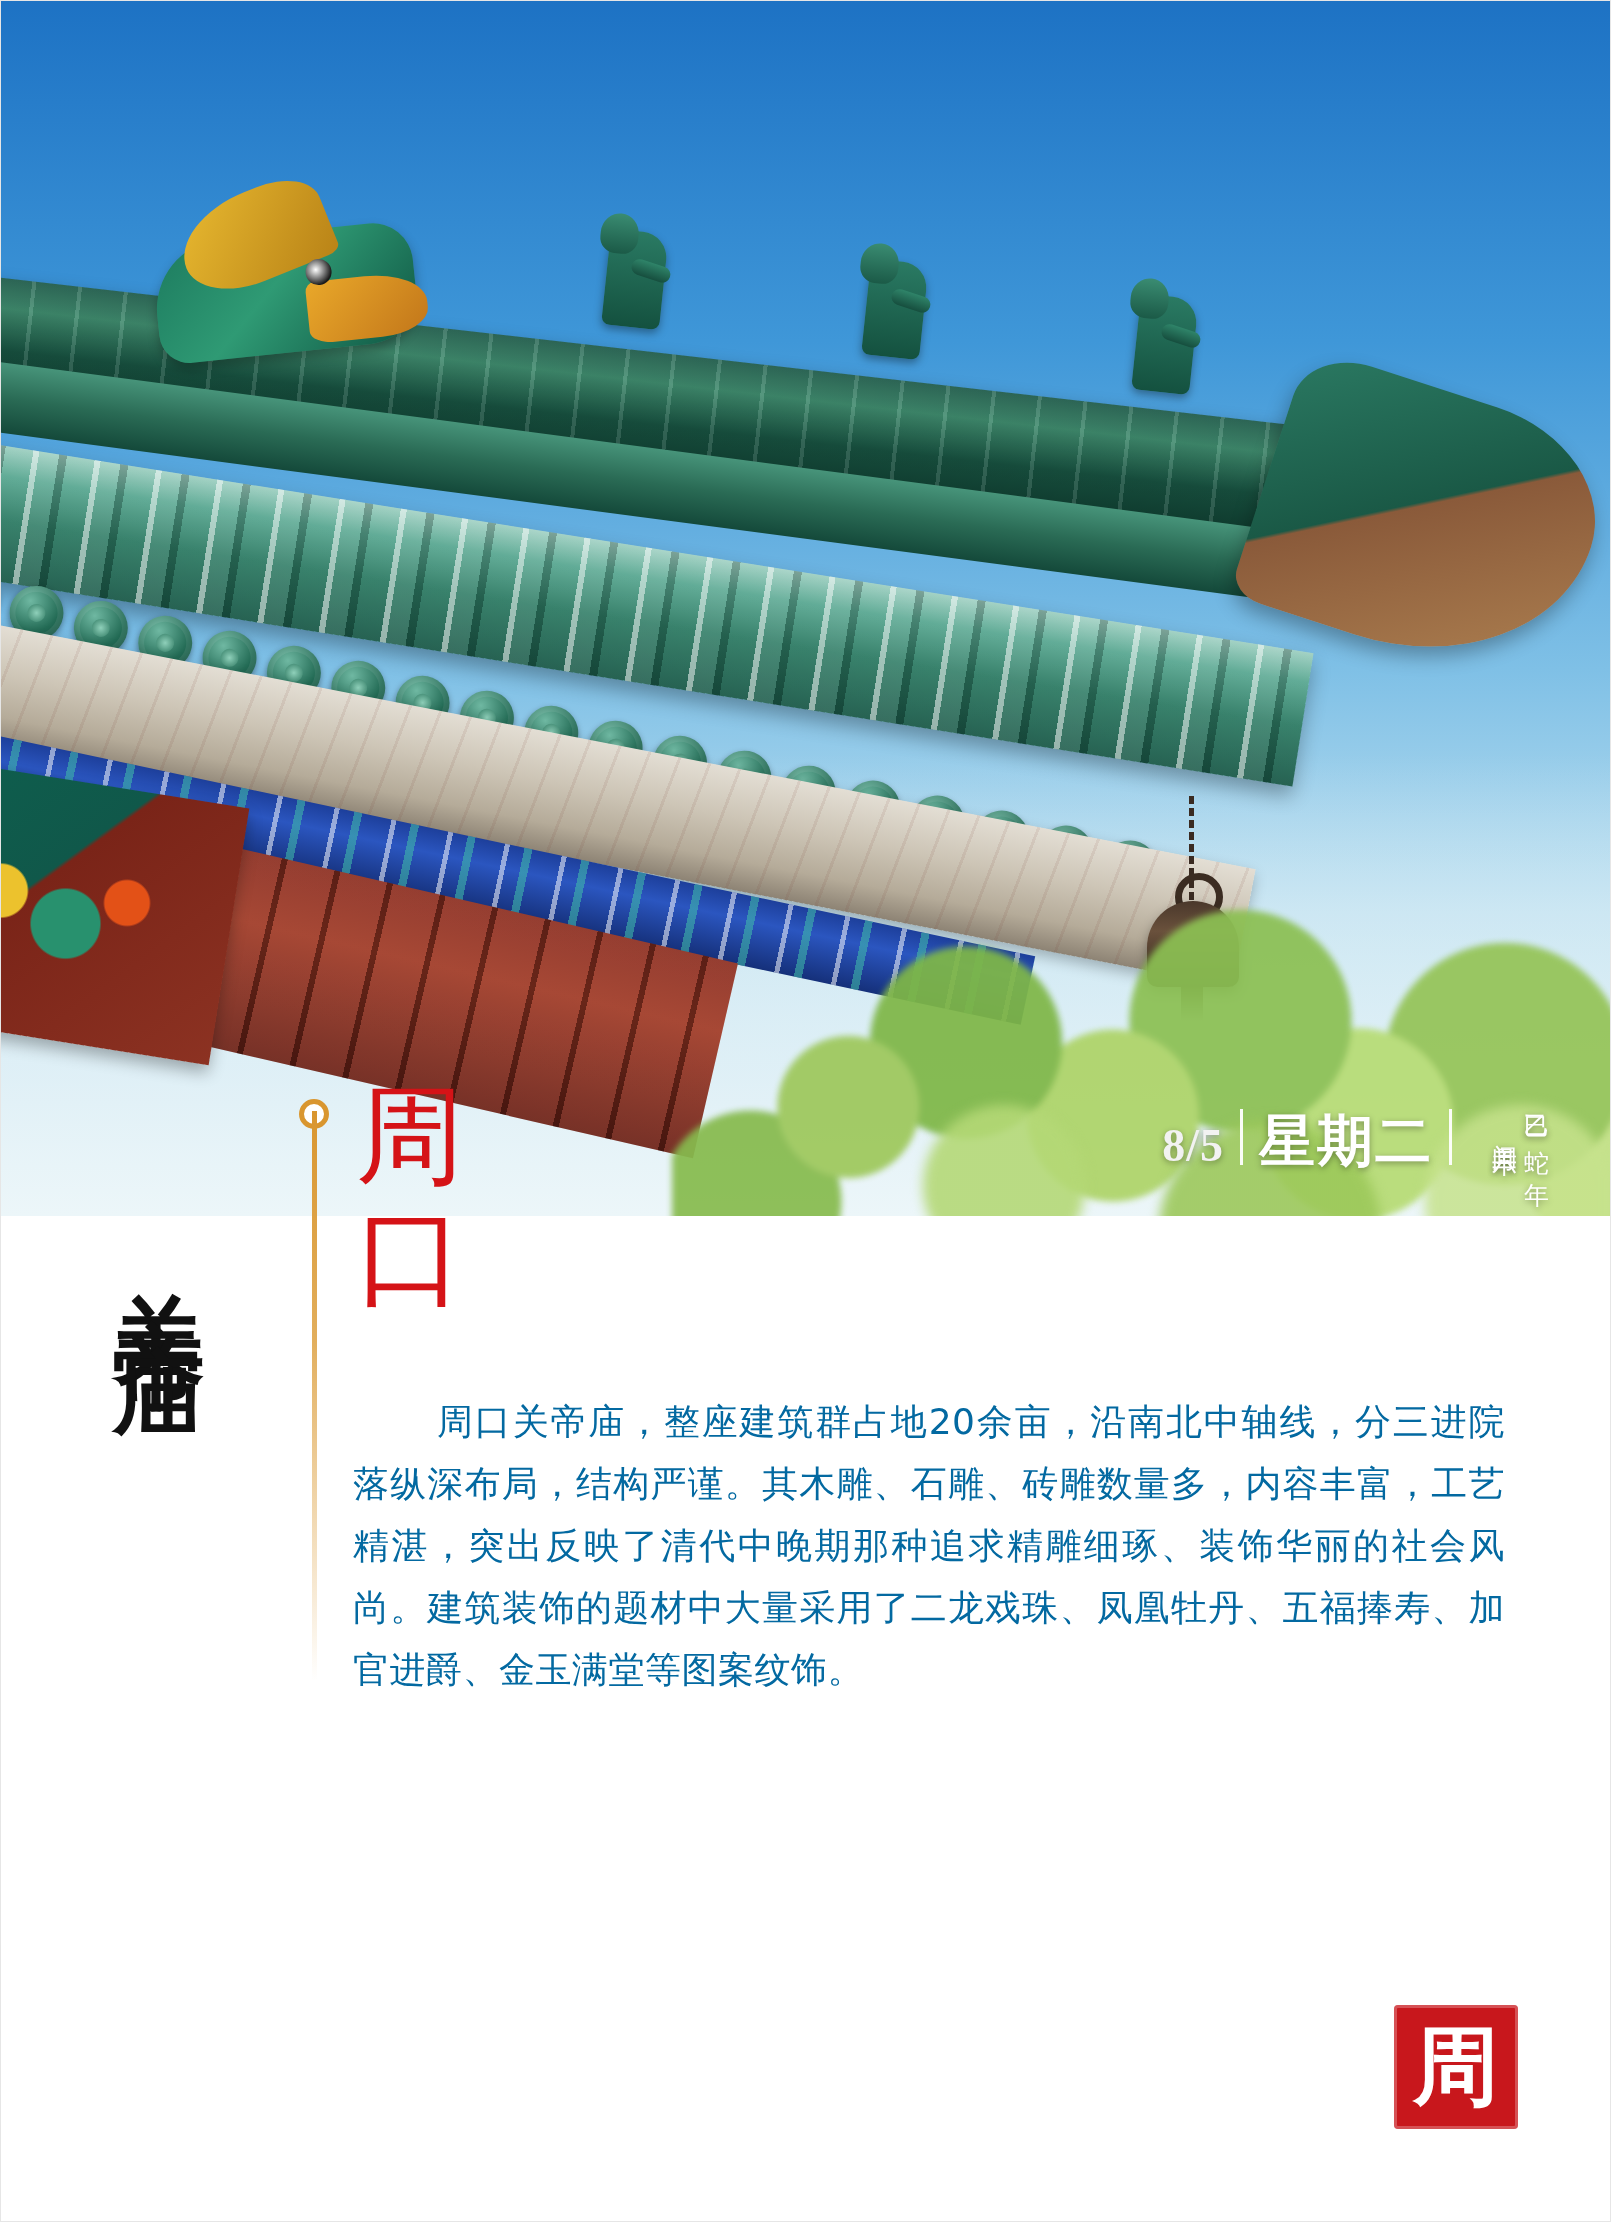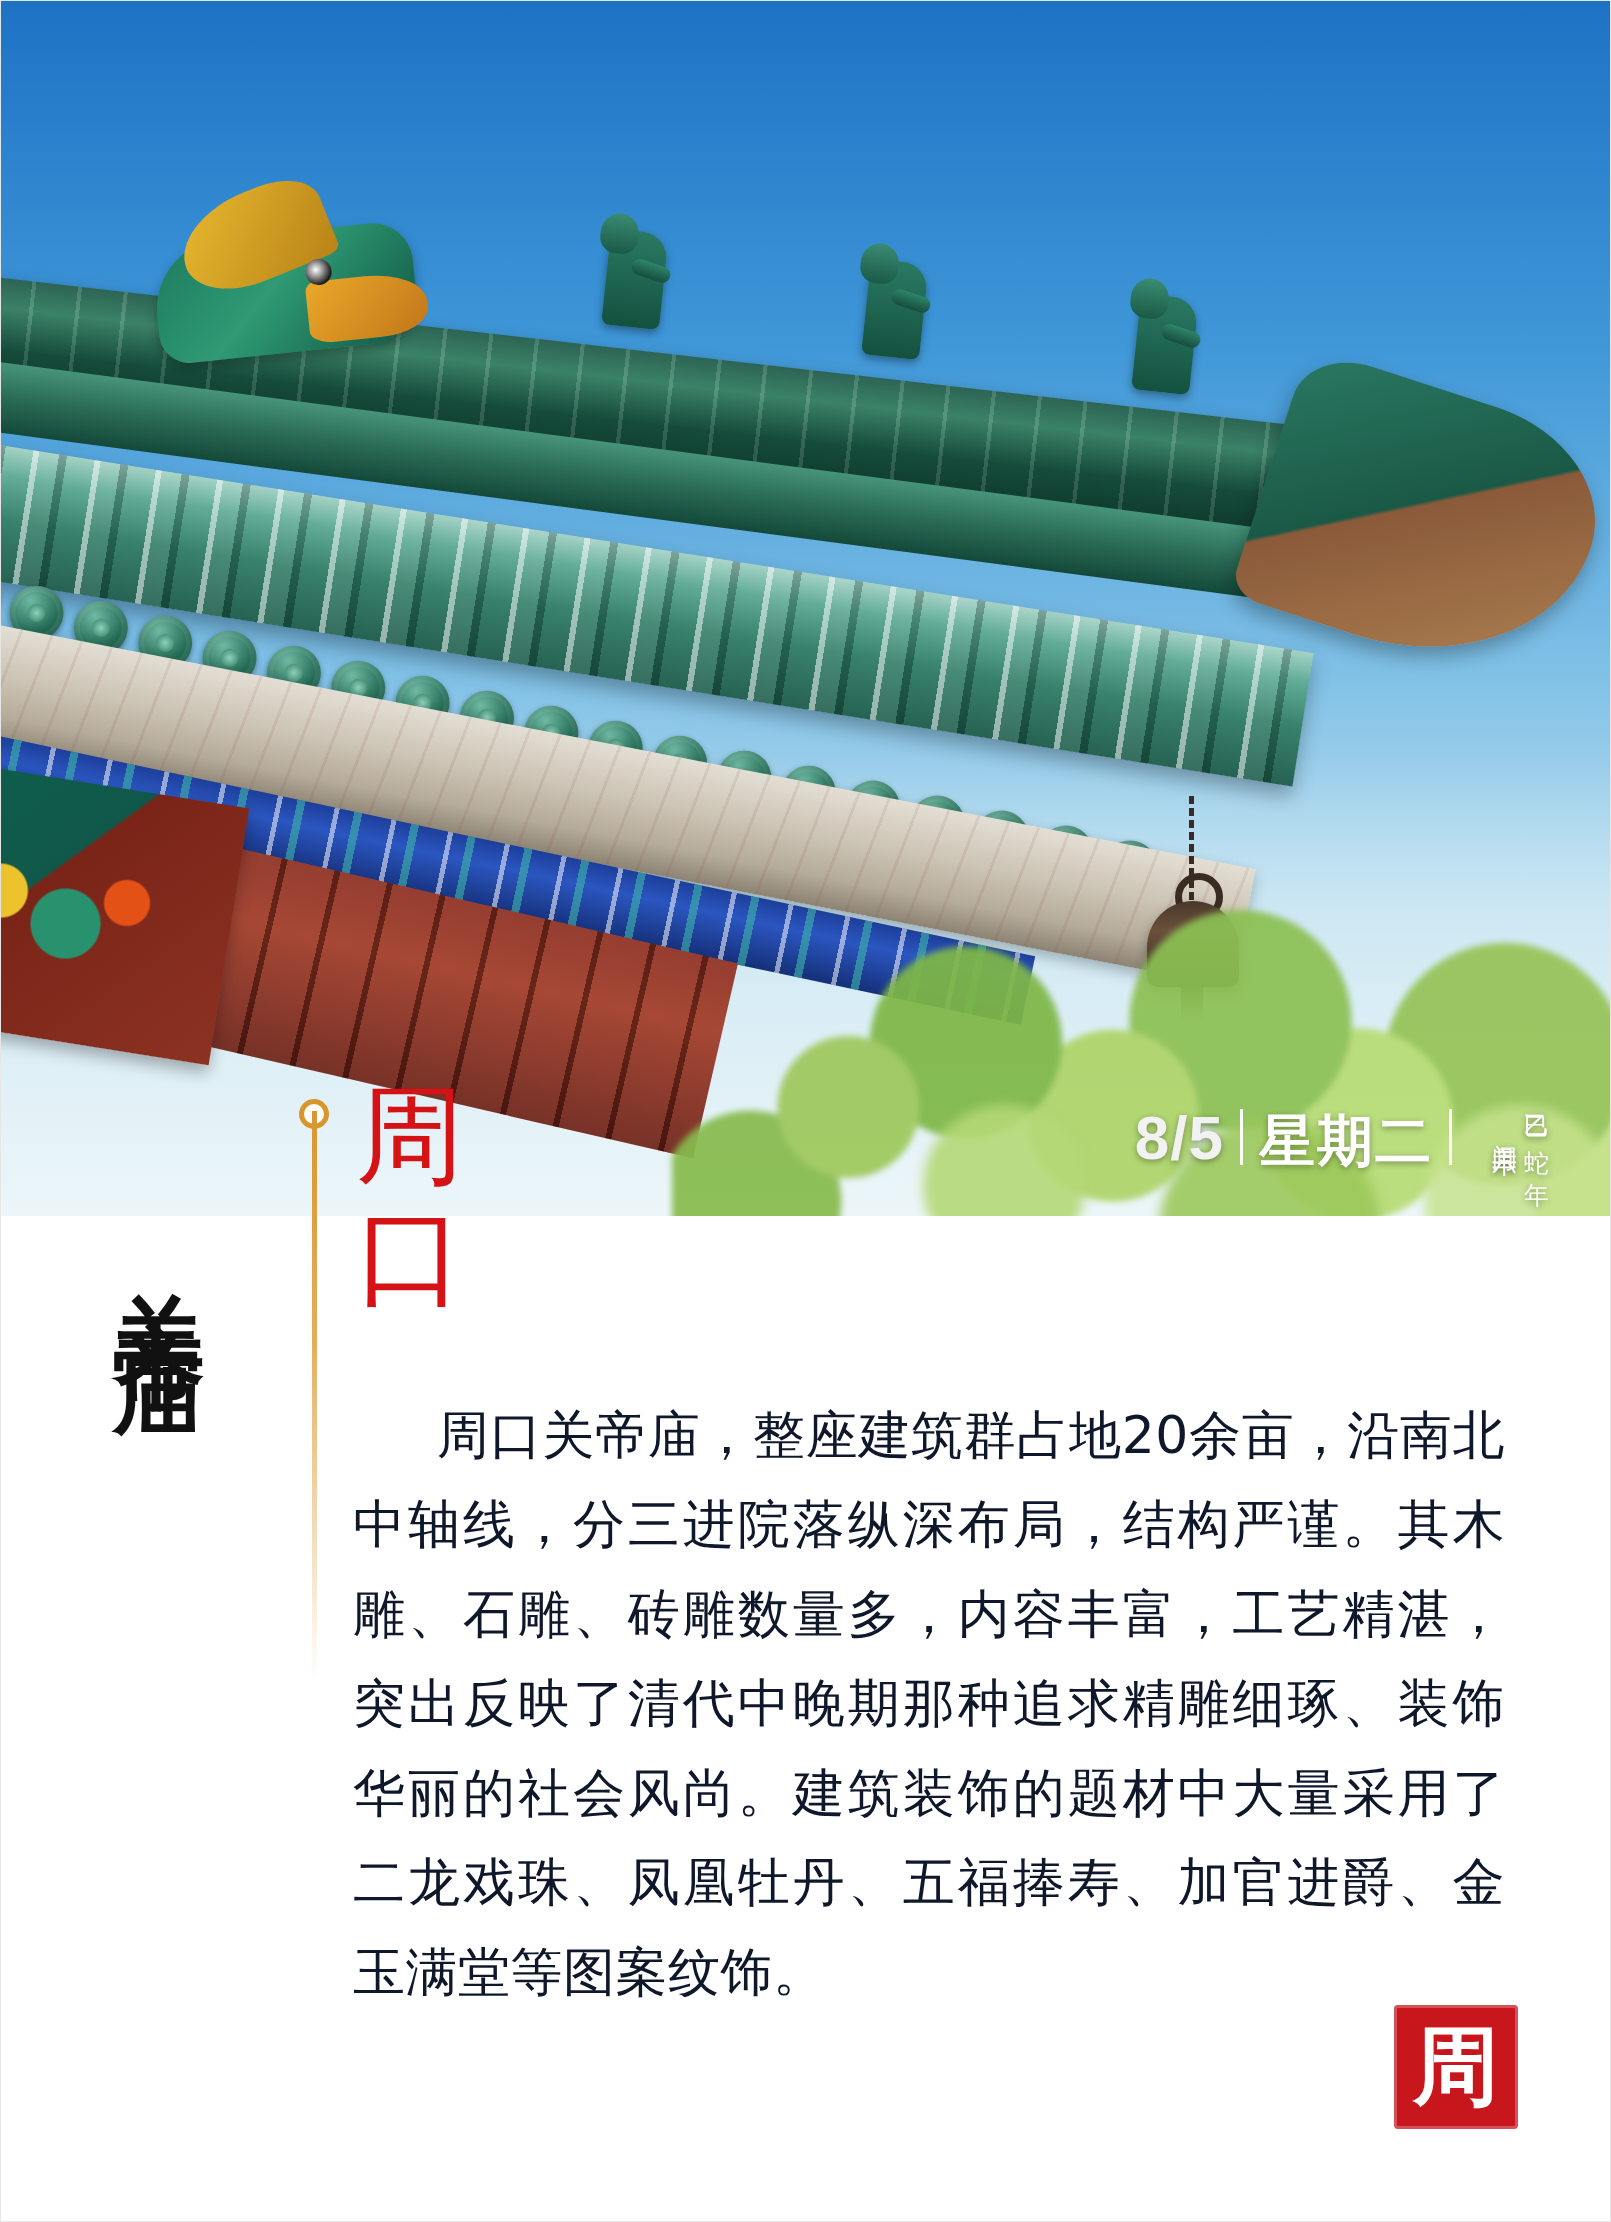--- a/index.html
+++ b/index.html
@@ -264,22 +264,22 @@
   .datebar{
     position:absolute;
     right:62px;
     top:1090px;
     display:flex;
     align-items:flex-end;
     color:#ffffff;
     text-shadow:0 2px 6px rgba(0,0,0,.35);
   }
   .date-md{
-    font-family:Liberation Sans, sans-serif;
-    font-size:62px;
+    font-family:Liberation Serif, serif;
+    font-size:46px;
     font-weight:bold;
     letter-spacing:1px;
     line-height:1;
     color:#f2f2f2;
   }
   .date-sep{
     width:3px;height:56px;background:#ffffff;margin:0 16px 4px 16px;opacity:.95;
   }
   .weekday{
     font-size:56px;
@@ -347,23 +347,23 @@
     line-height:1.05;
     font-family:"DejaVu Serif","Liberation Serif",serif;
   }
 
   
   .body-text{
     position:absolute;
     left:352px;
     top:1390px;
     width:1152px;
-    font-size:52px;
+    font-size:36px;
     line-height:1.72;
-    color:#0f172a;
+    color:#0369a1;
     text-align:justify;
     text-indent:84px;
     font-family:"DejaVu Sans","Liberation Sans",sans-serif;
     letter-spacing:.5px;
   }
 
   
   .seal{
     position:absolute;
     right:92px;

